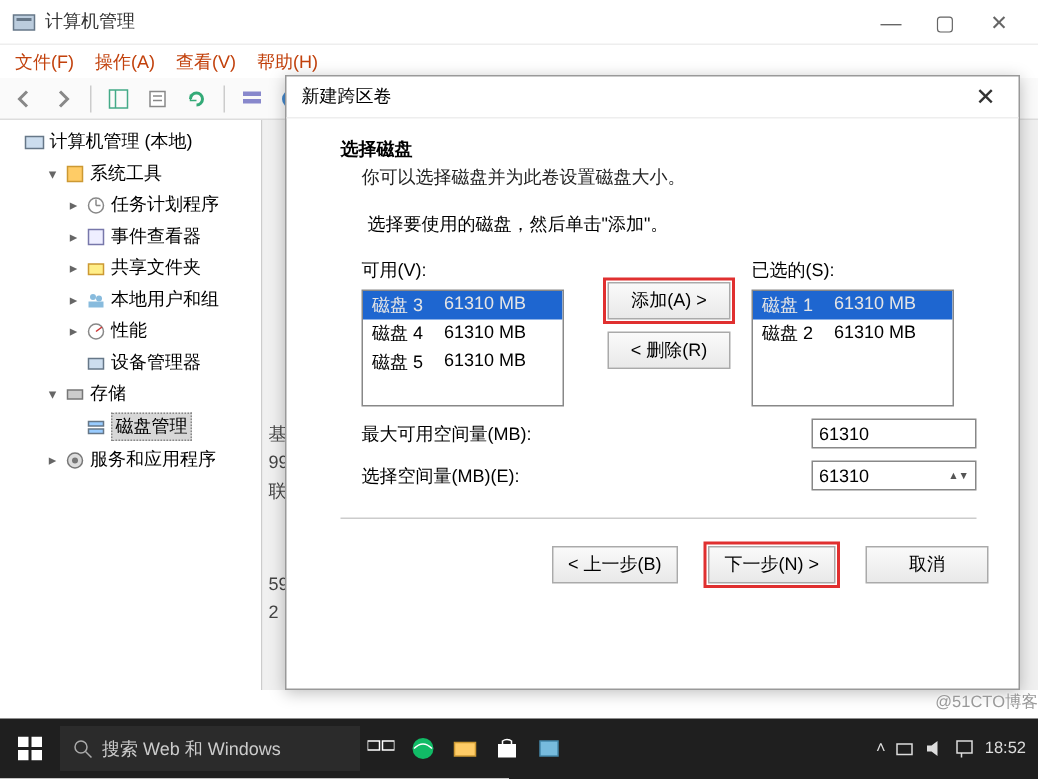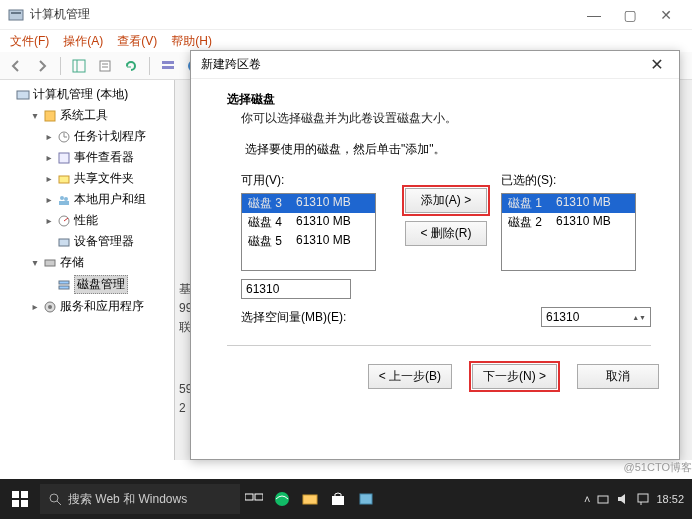--- a/index.html
+++ b/index.html
@@ -294,20 +294,21 @@
             </div>
             <div class="row">
               <span class="c1">磁盘 2</span>
               <span>61310 MB</span>
             </div>
           </div>
       </div>
     </div>
 
     <div class="field-row">
+      <span class="lbl">最大可用空间量(MB):</span>
       <span class="val">61310</span>
     </div>
     <div class="field-row">
       <span class="lbl">选择空间量(MB)(E):</span>
       <span class="val" style="display:flex;align-items:center;justify-content:space-between">
         <span>61310</span>
         <span style="display:flex;flex-direction:column;font-size:7px;line-height:7px;color:#555">▲▼</span>
       </span>
     </div>
 

